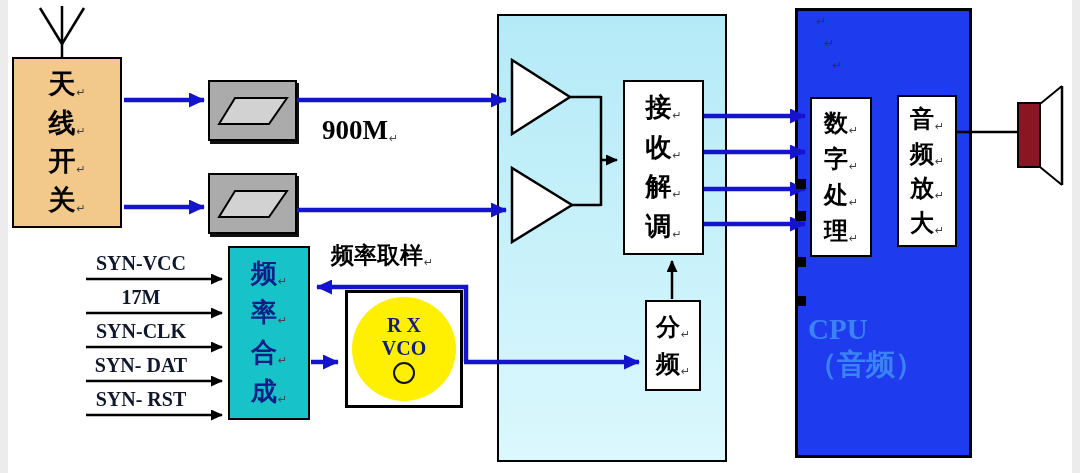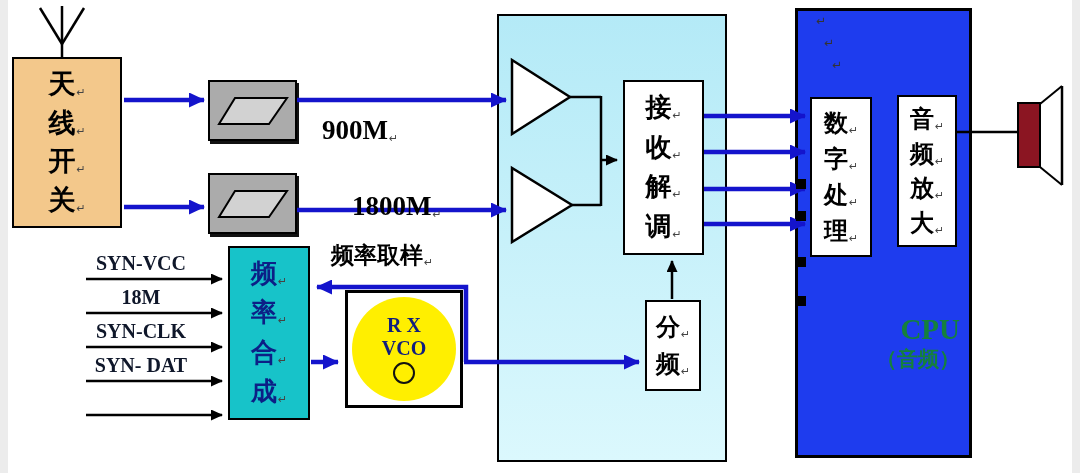--- a/index.html
+++ b/index.html
@@ -42,24 +42,24 @@
               color:#101d7e;font-weight:bold;font-size:20px;line-height:1.15;}
   .osc-circle{width:18px;height:18px;border:2px solid #111;border-radius:50%;margin-top:2px;}
 
   
   .flabel{position:absolute;font-weight:bold;color:#000;z-index:6;white-space:nowrap;}
   .lbl-900{left:322px;top:115px;font-size:27px;}
   .lbl-1800{left:352px;top:191px;font-size:27px;}
   .lbl-sampling{left:331px;top:240px;font-size:23px;}
   .syn-row{position:absolute;left:84px;width:114px;height:26px;font-size:20px;font-weight:bold;
            text-align:center;z-index:6;color:#0f172a;}
-  .cpu-label{position:absolute;left:808px;top:312px;width:152px;text-align:right;
-             color:#15803d;z-index:6;font-weight:bold;}
+  .cpu-label{position:absolute;left:808px;top:312px;width:152px;text-align:left;
+             color:#3b82f6;z-index:6;font-weight:bold;}
   .cpu-label .l1{font-size:29px;line-height:1.2;}
-  .cpu-label .l2{font-size:21px;line-height:1.2;}
+  .cpu-label .l2{font-size:29px;line-height:1.2;}
   .pin{position:absolute;width:10px;height:10px;background:#000;z-index:6;left:796px;}
   .cpu-mark{position:absolute;color:#333;font-size:12px;z-index:6;
             font-family:"DejaVu Sans",sans-serif;}
 
   .wires{position:absolute;left:0;top:0;width:1080px;height:473px;z-index:5;pointer-events:none;}
 </style>
 </head>
 <body>
 
 <div class="canvas">
@@ -203,31 +203,29 @@
         <div class="vchar">
           <span class="vchar-glyph">大</span>
           <span class="pmark">↵</span>
         </div>
       </div>
   </div>
 
   <div class="flabel lbl-900">
     <span>900M</span><span class="pmark">↵</span>
   </div>
-  <div class="flabel lbl-1800">
-    <span>1800M</span><span class="pmark">↵</span>
-  </div>
   <div class="flabel lbl-sampling">
     <span>频率取样</span><span class="pmark">↵</span>
   </div>
 
   <div class="syn-row" style="top:252px;">SYN-VCC</div>
-  <div class="syn-row" style="top:286px;">18M</div>
+  <div class="syn-row" style="top:286px;">17M</div>
   <div class="syn-row" style="top:320px;">SYN-CLK</div>
   <div class="syn-row" style="top:354px;">SYN- DAT</div>
+  <div class="syn-row" style="top:388px;">SYN- RST</div>
 
   <div class="cpu-label">
     <div class="l1">CPU</div>
     <div class="l2">（音频）</div>
   </div>
 
   <div class="pin" style="top:179px;"></div>
   <div class="pin" style="top:211px;"></div>
   <div class="pin" style="top:257px;"></div>
   <div class="pin" style="top:296px;"></div>

